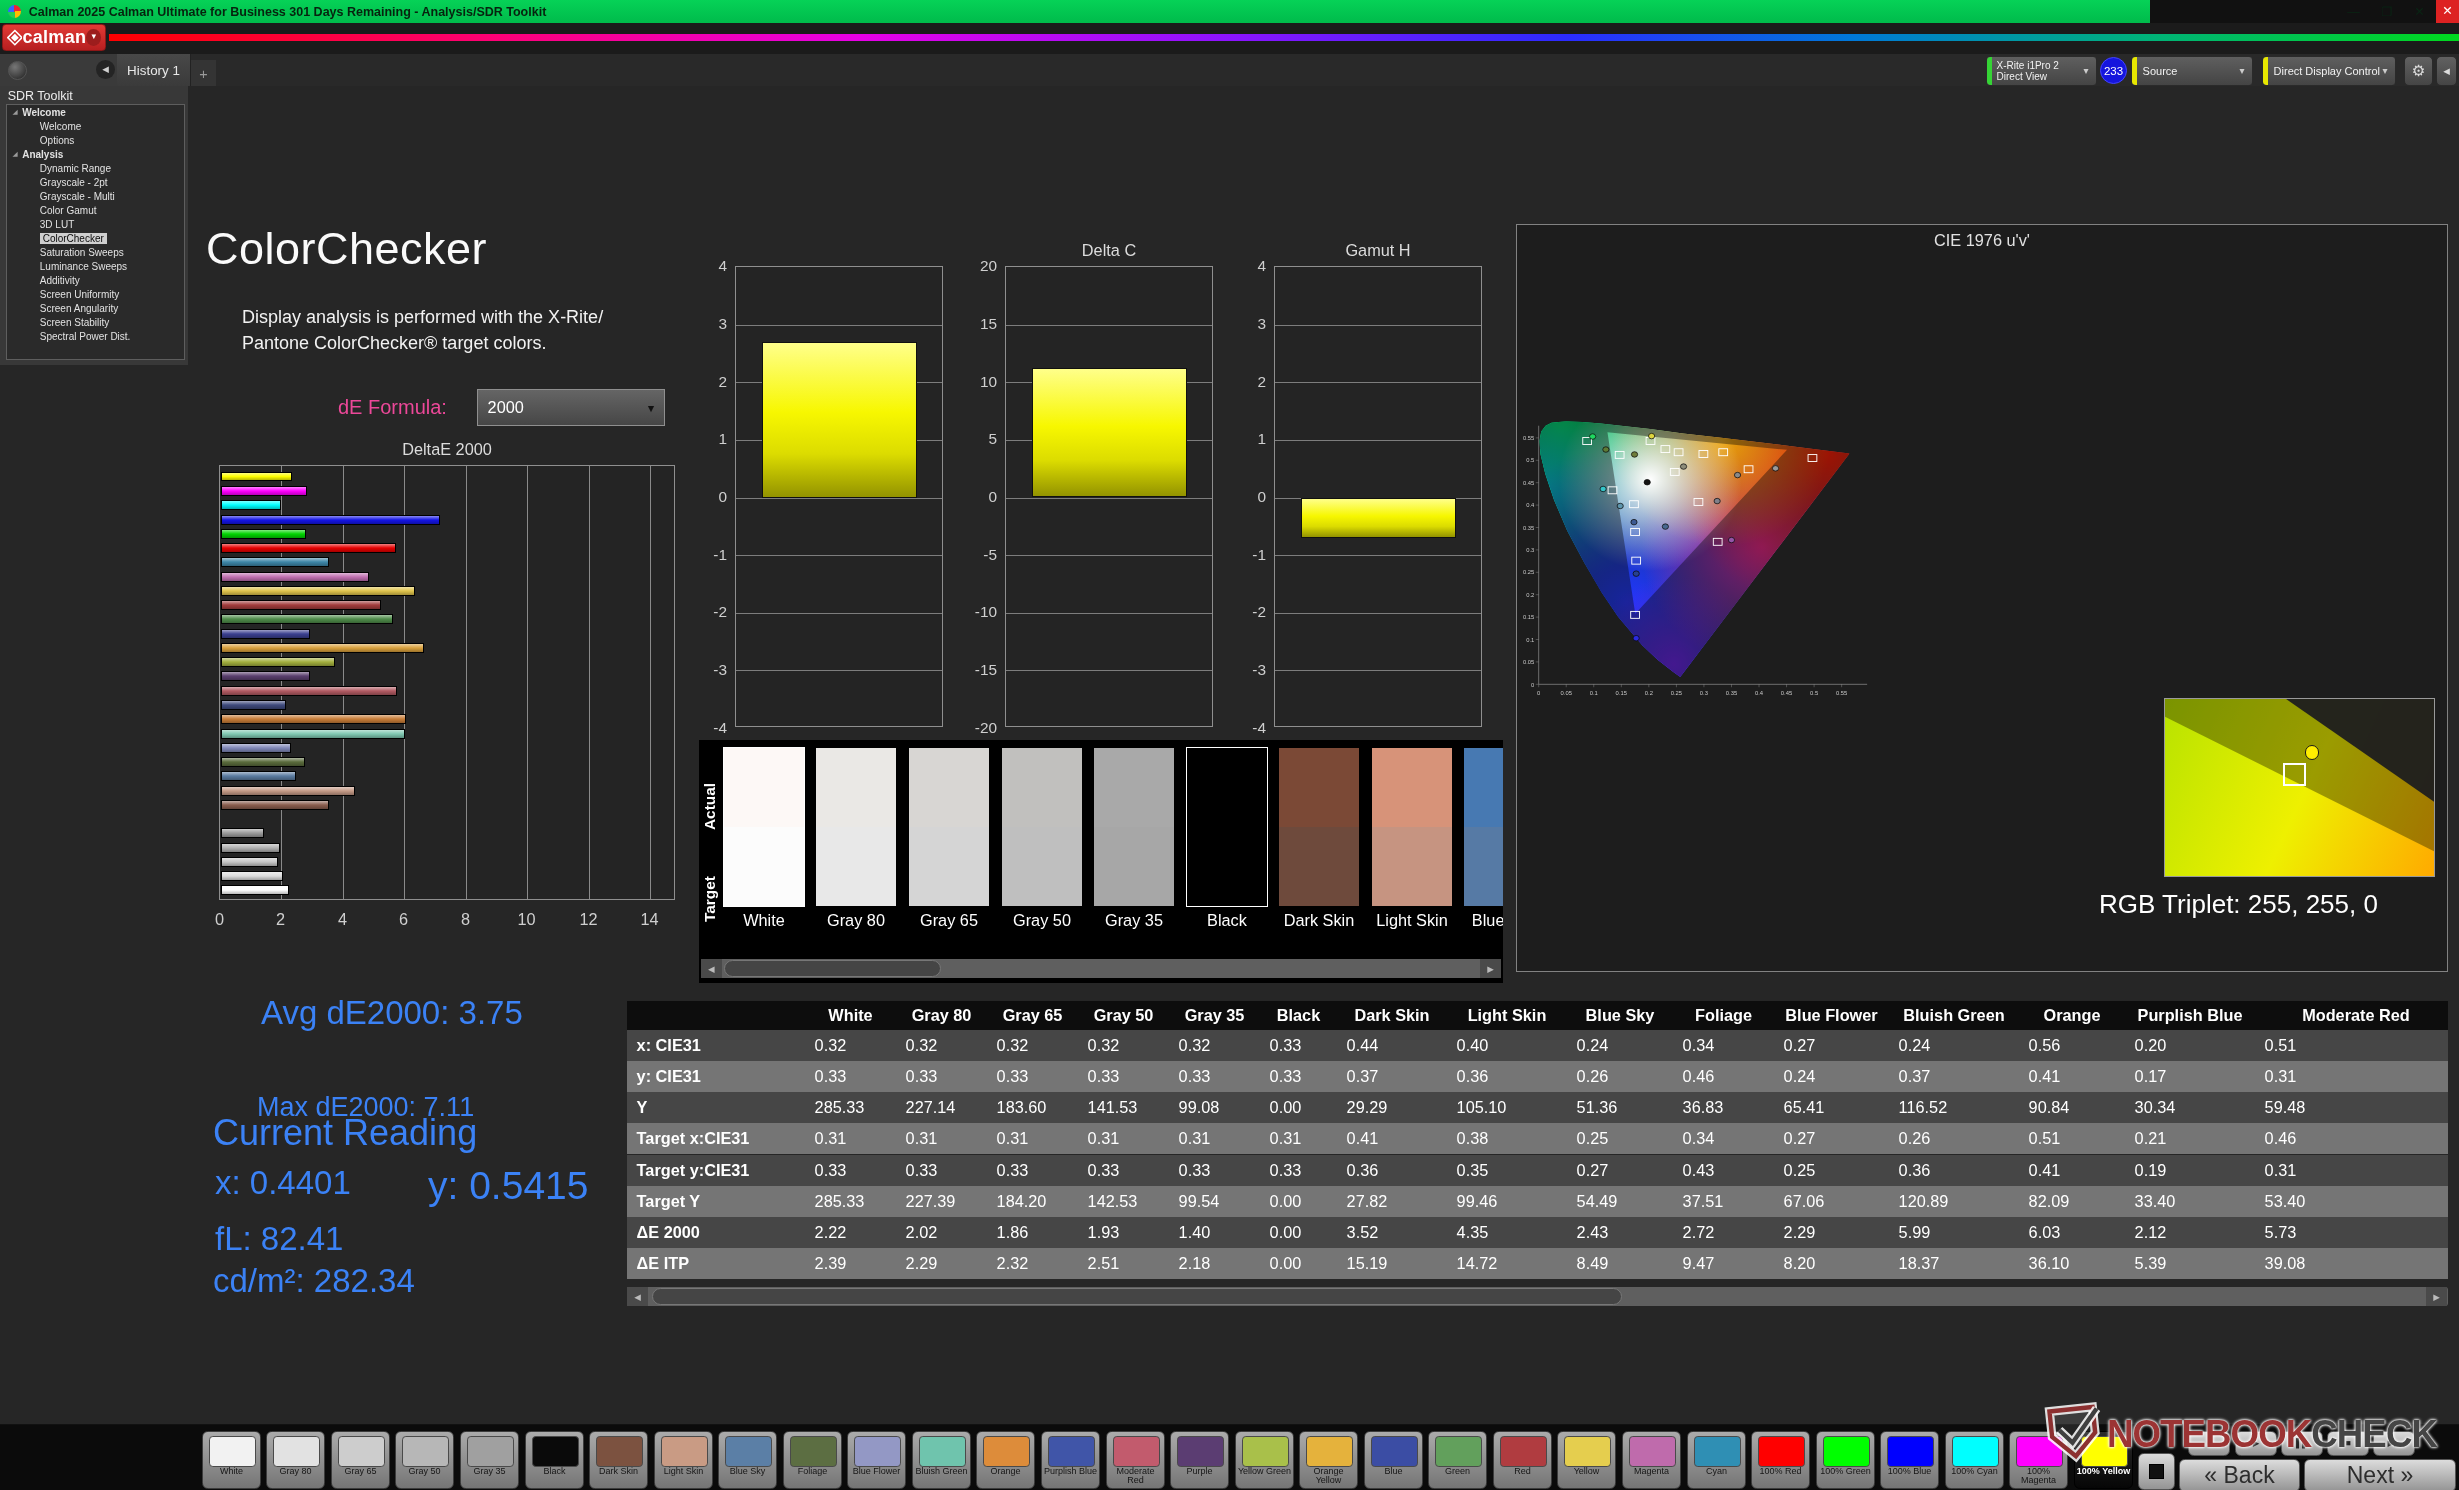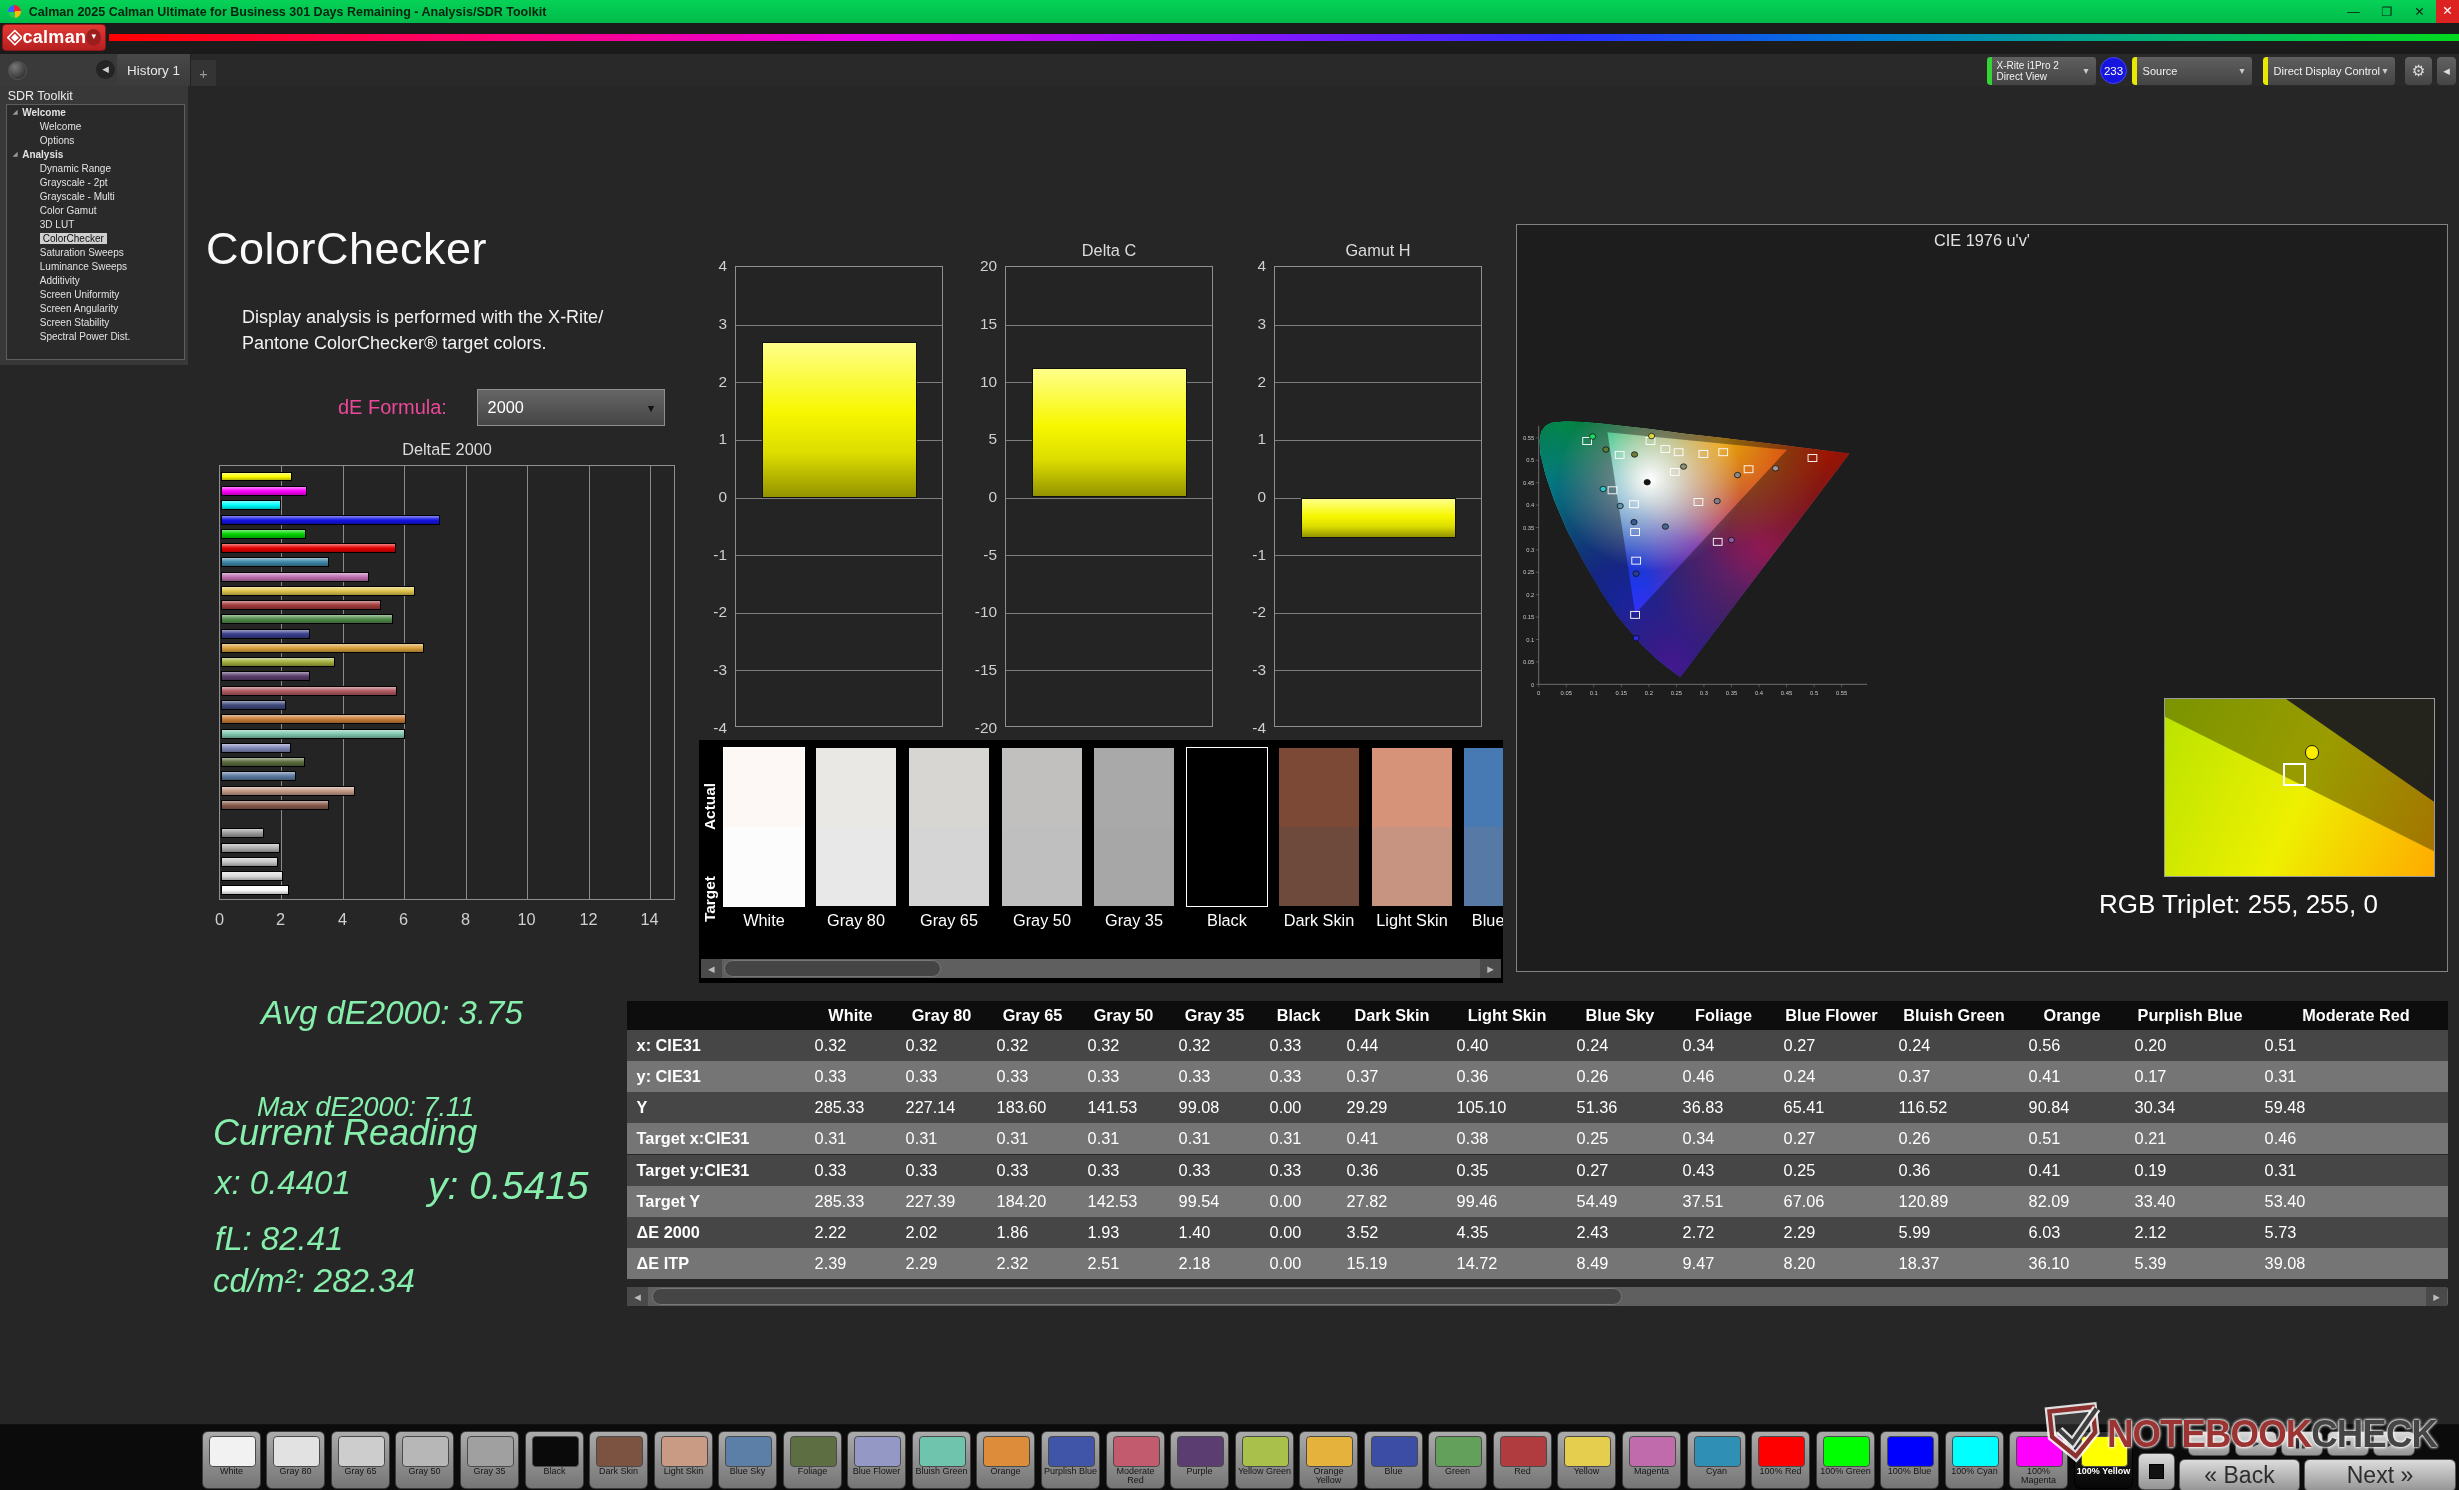--- a/index.html
+++ b/index.html
@@ -1,21 +1,21 @@
 <!DOCTYPE html>
 <html><head>
 <meta charset="utf-8">
 <style>
   html,body{margin:0;padding:0;background:#111;}
   body{width:2459px;height:1491px;position:relative;overflow:hidden;
        font-family:"Liberation Sans","DejaVu Sans",sans-serif;
        -webkit-font-smoothing:antialiased;color:#eee;}
   .abs{position:absolute;}
   
-  .titlebar{left:0;top:0;width:2459px;height:23px;background:linear-gradient(180deg,#06d257,#00bb4b);
+  .titlebar{left:0;top:0;width:2150px;height:23px;background:linear-gradient(180deg,#06d257,#00bb4b);
             display:flex;align-items:center;gap:7.7px;padding-left:7.7px;box-sizing:border-box;}
   .app-icon{width:13.4px;height:13.4px;border-radius:50%;
             background:conic-gradient(#e23 0 25%,#fb0 25% 50%,#2c5 50% 75%,#36f 75% 100%);}
   .win-title{font-size:12.5px;color:#07230f;font-weight:600;}
   .win-btns{position:absolute;right:0;top:0;height:23px;display:flex;align-items:center;}
   .win-btn{width:33px;text-align:center;font-size:12.5px;color:#0a2414;cursor:default;}
   .win-btn.close{width:23px;height:23px;line-height:23px;background:#d22;color:#fff;}
   
   .logobar{left:0;top:23px;width:2459px;height:31px;background:#1b1b1b;}
   .logo-box{left:1.9px;top:24px;width:104px;height:27px;border-radius:3.8px;
@@ -90,21 +90,21 @@
   .inset .base{position:absolute;inset:0;background:linear-gradient(115deg,#b8e300 0%,#eef000 52%,#ffaa00 100%);}
   .inset .dim{position:absolute;inset:0;background:rgba(30,30,0,.40);
               clip-path:polygon(0 0,100% 0,100% 86%,0 10%);}
   .inset .dark{position:absolute;inset:0;background:rgba(30,30,30,.95);
                clip-path:polygon(45% 0,100% 0,100% 58%);}
   .inset .tsq{position:absolute;left:44%;top:36%;width:19px;height:19px;border:2.4px solid #fff;}
   .inset .mdot{position:absolute;left:52%;top:26%;width:12.5px;height:12.5px;border-radius:50%;
                background:#ffee00;border:1.9px solid #1a1a1a;}
   .triplet{left:2099px;top:889px;font-size:26px;color:#fff;z-index:7;}
   
-  .stat{color:#86efac;font-style:italic;}
+  .stat{color:#3b82f6;}
   
   .tablewrap{left:627px;top:1001px;width:1821px;height:282px;overflow:hidden;}
   .trow{position:absolute;left:0;width:1830px;height:31px;display:flex;align-items:center;}
   .tcell{font-size:16.3px;color:#fff;box-sizing:border-box;padding-left:9.6px;white-space:nowrap;overflow:hidden;flex:none;}
   .thead .tcell{font-weight:700;text-align:center;padding-left:0;}
   
   .bottombar{left:0;top:1425px;width:2459px;height:66px;background:#0b0b0b;}
   .patch{position:absolute;top:5.8px;width:59px;height:58px;border-radius:5.8px;
          background:linear-gradient(180deg,#ababab,#757575);border:1px solid #3c3c3c;box-sizing:border-box;}
   .patch .chip{position:absolute;left:5.8px;top:3.8px;width:45px;height:29px;border-radius:3.8px;border:1px solid #4a4a4a;}

